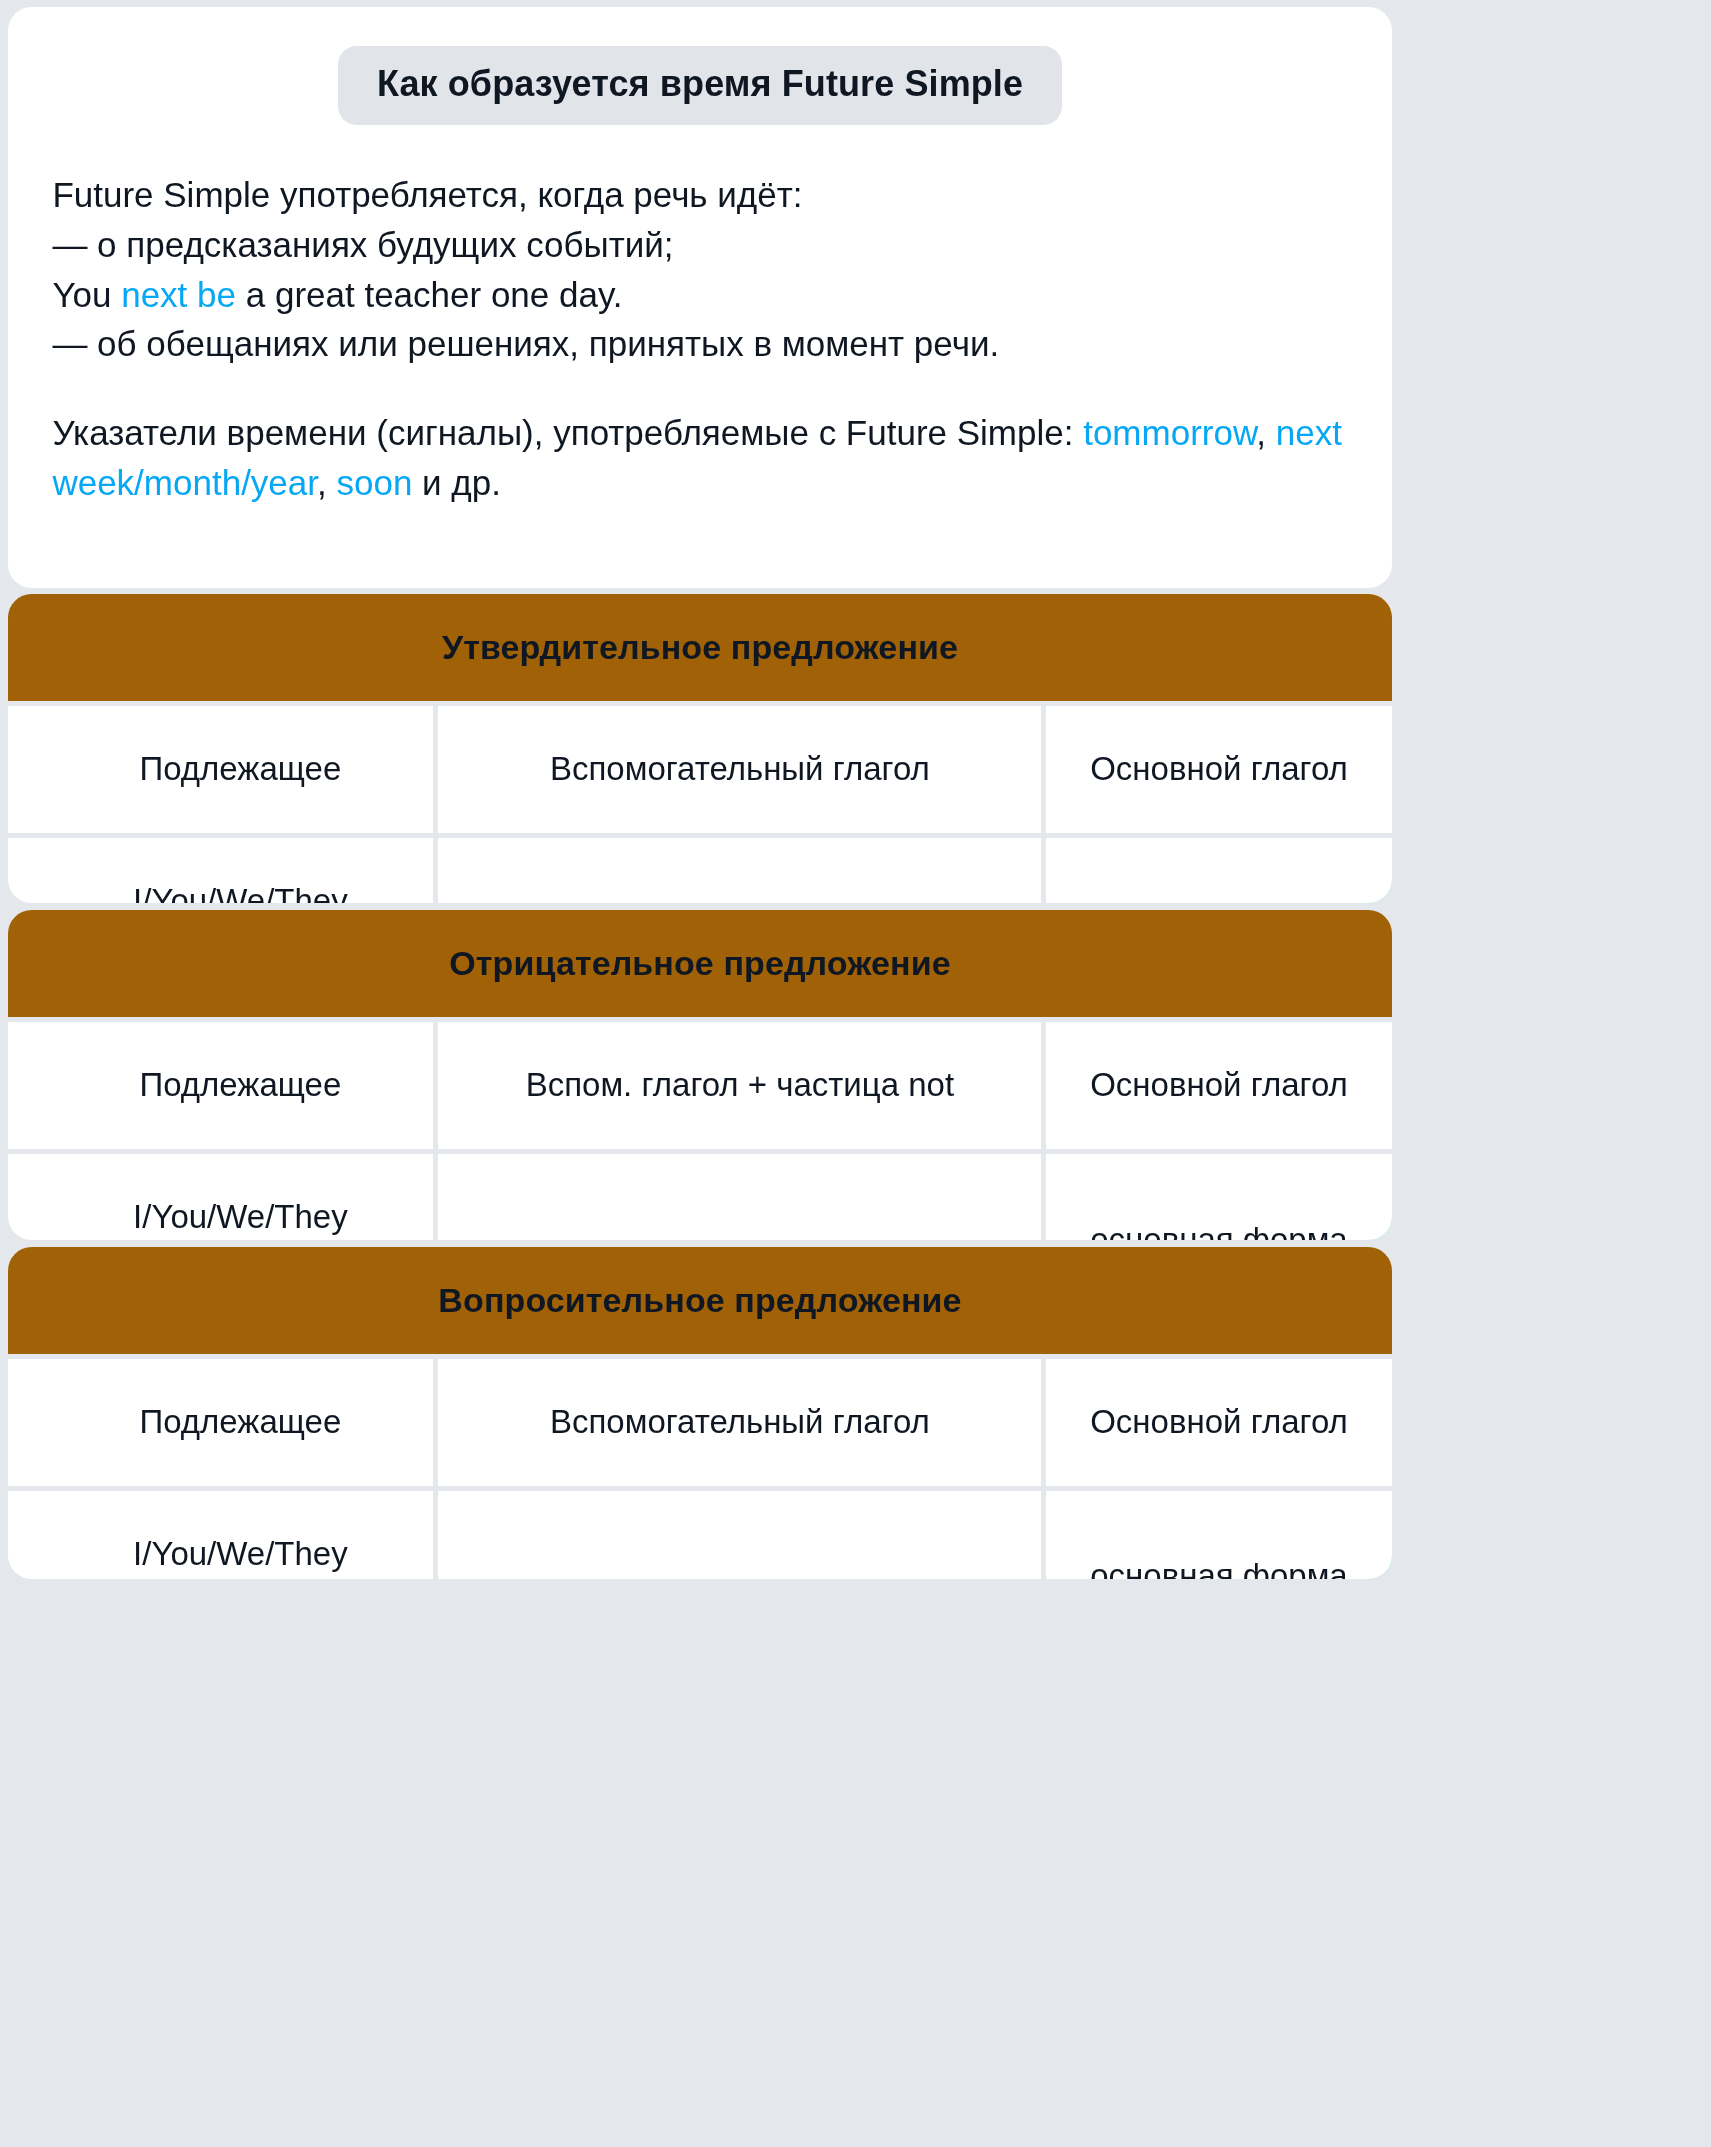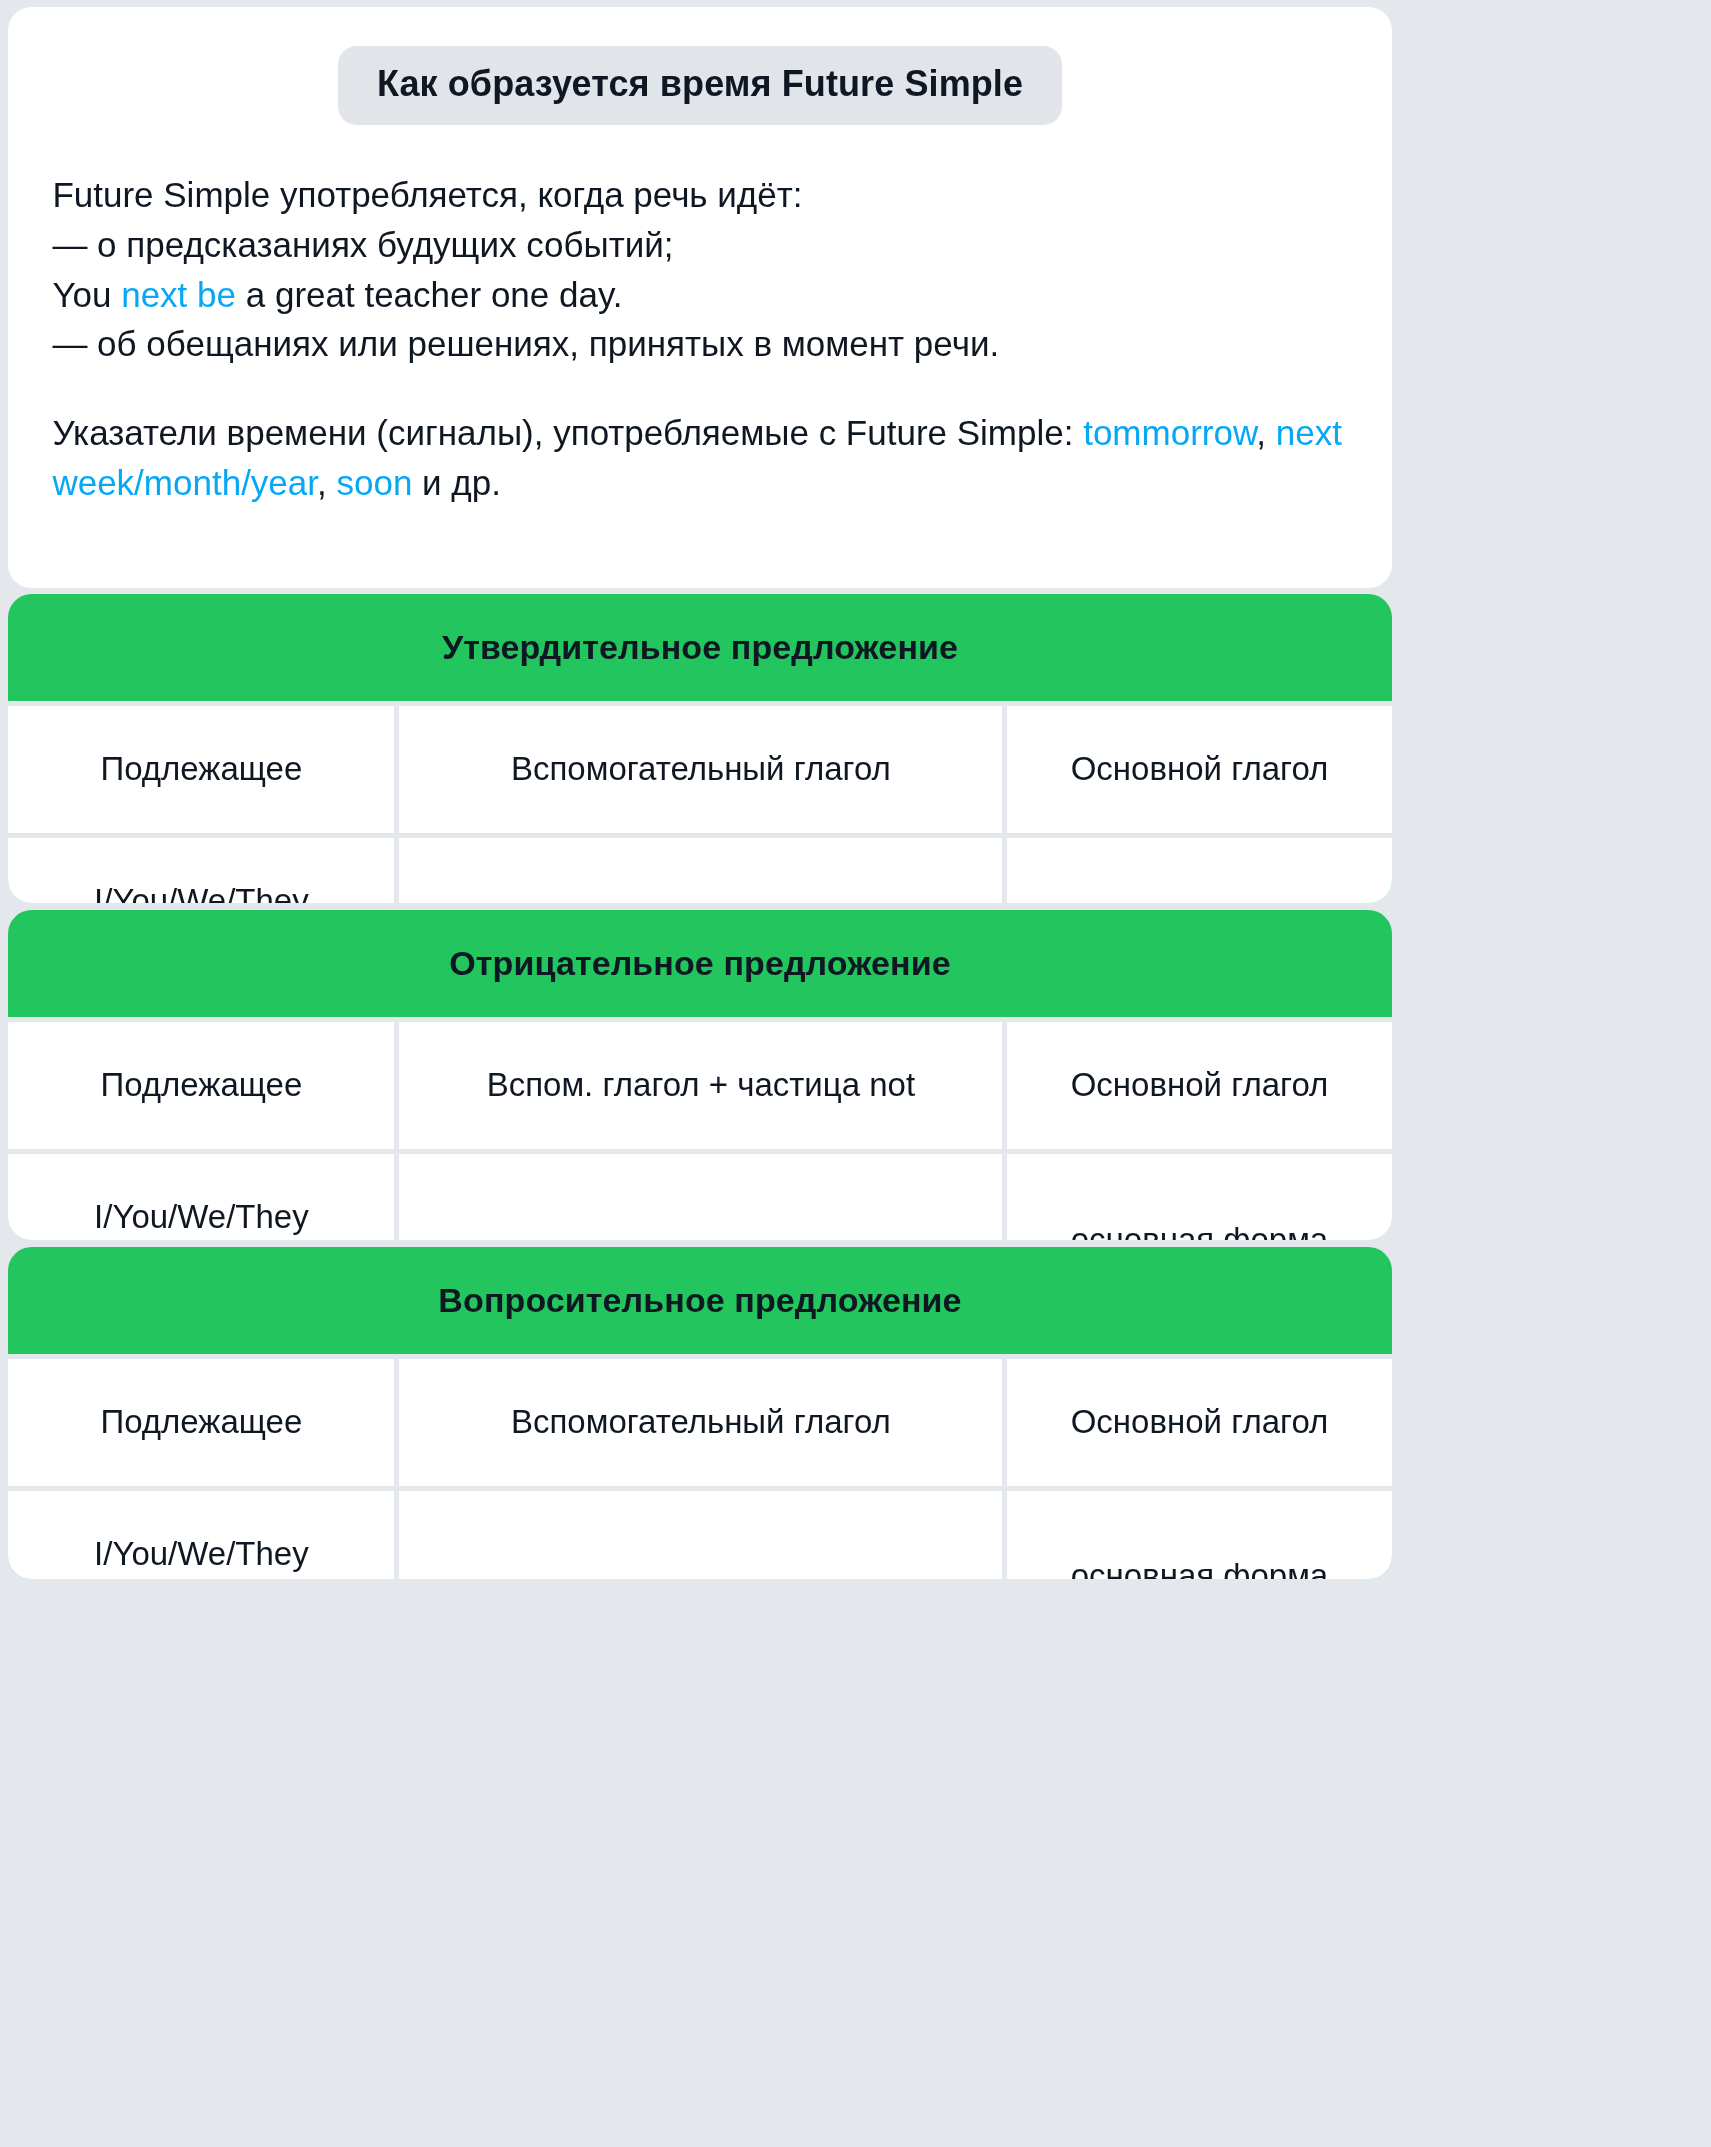--- a/index.html
+++ b/index.html
@@ -75,31 +75,32 @@
     flex: 0 0 auto;
   }
   .tbl-head {
     height: 107px;
     display: flex;
     align-items: center;
     justify-content: center;
     font-size: 34px;
     font-weight: 700;
     letter-spacing: 0.1px;
-    background: #22c55e;
+    background: #a16207;
   }
   .divider-h {
     height: 5px;
     background: #e4e7ec;
     width: 100%;
   }
   .grid {
     display: grid;
     grid-template-columns: 386px 5px 603px 5px 1fr;
     background: #5eead4;
+    margin-left: 39px;
   }
   .col-sep { background: #e4e7ec; }
 
   .cell {
     display: flex;
     align-items: center;
     justify-content: center;
     text-align: center;
     font-size: 33px;
     font-weight: 400;

